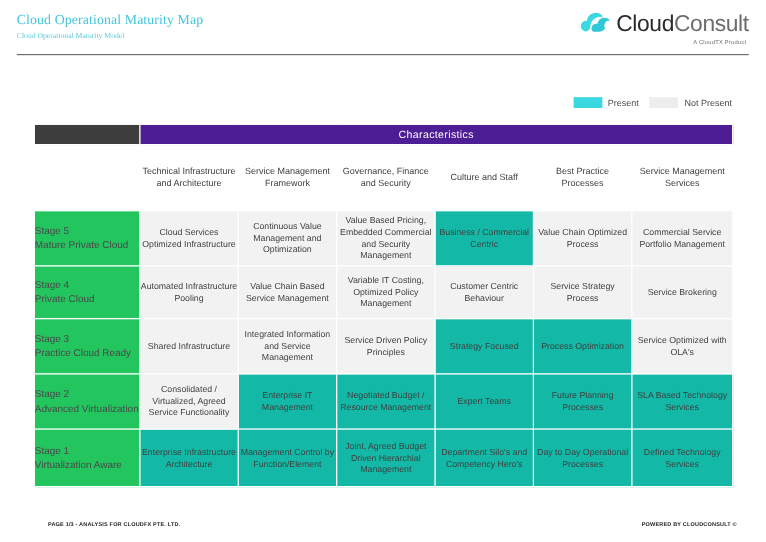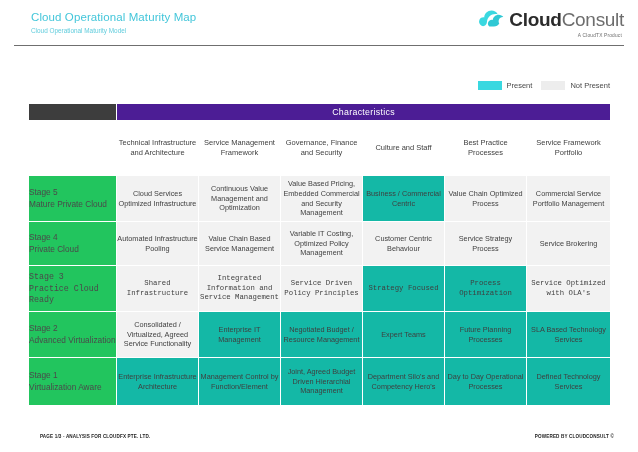--- a/index.html
+++ b/index.html
@@ -16,21 +16,21 @@
     position: relative;
   }
 
   
   .header {
     position: relative;
     height: 46px;
     padding: 10px 14px 0 14px;
     box-sizing: border-box;
   }
-  .title-block { position: absolute; left: 31px; top: 11px; }
+  .title-block { position: absolute; left: 14px; top: 11px; font-family: Liberation Serif, serif; }
   .doc-title {
     font-size: 11.5px;
     color: #43c6da;
     letter-spacing: .1px;
     line-height: 13px;
     white-space: nowrap;
   }
   .doc-subtitle {
     font-size: 6.4px;
     color: #62cddd;
@@ -48,21 +48,21 @@
     align-items: flex-end;
   }
   .logo-row { display: flex; align-items: center; }
   .logo-mark { margin-right: 5px; display: block; }
   .logo-text {
     font-size: 19px;
     line-height: 21px;
     white-space: nowrap;
     letter-spacing: -.3px;
   }
-  .logo-text .bold { font-weight: bold; color: #2b2b2b; }
+  .logo-text .bold { font-weight: normal; color: #2b2b2b; }
   .logo-text .light { font-weight: normal; color: #6d6d6d; }
   .logo-tag {
     font-size: 4.8px;
     color: #6b6b6b;
     letter-spacing: .2px;
     margin-top: 2px;
     margin-right: 2px;
     white-space: nowrap;
   }
 
@@ -151,21 +151,21 @@
     text-align: center;
     padding: 3px 2px;
     color: #3f3f3f;
     border: 1px solid #ffffff;
   }
   .cell.absent { background: #f2f2f2; }
   .cell.present { background: #14b8a6; }
 
   .r5 { height: 46px; }
   .r4 { height: 44px; margin-left: 27px; }
-  .r3 { height: 46px; font-family: Liberation Mono, monospace; }
+  .r3 { height: 46px; }
   .r2 { height: 46px; }
   .r1 { height: 48px; }
 
   
   .footer {
     position: absolute;
     left: 0;
     right: 0;
     bottom: 8px;
     height: 10px;
@@ -236,21 +236,21 @@
       <td class="corner-cell"></td>
       <th class="char-head" colspan="6">Characteristics</th>
     </tr>
     <tr>
       <td class="corner-cell-2"></td>
       <th class="col-head">Technical Infrastructure and Architecture</th>
       <th class="col-head">Service Management Framework</th>
       <th class="col-head">Governance, Finance and Security</th>
       <th class="col-head">Culture and Staff</th>
       <th class="col-head">Best Practice Processes</th>
-      <th class="col-head">Service Framework Portfolio</th>
+      <th class="col-head">Service Management Services</th>
     </tr>
   </thead>
   <tbody>
 
     <tr class="r5">
       <td class="stage-cell">
         <span class="stage-name">Stage 5</span>
         <span class="stage-name">Mature Private Cloud</span>
       </td>
       <td class="cell absent">Cloud Services Optimized Infrastructure</td>

